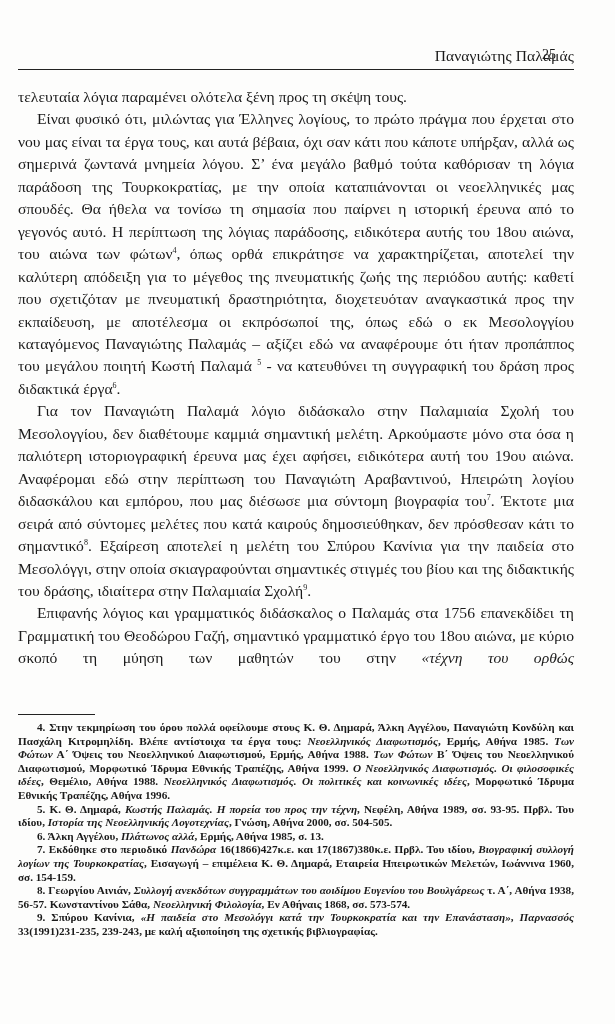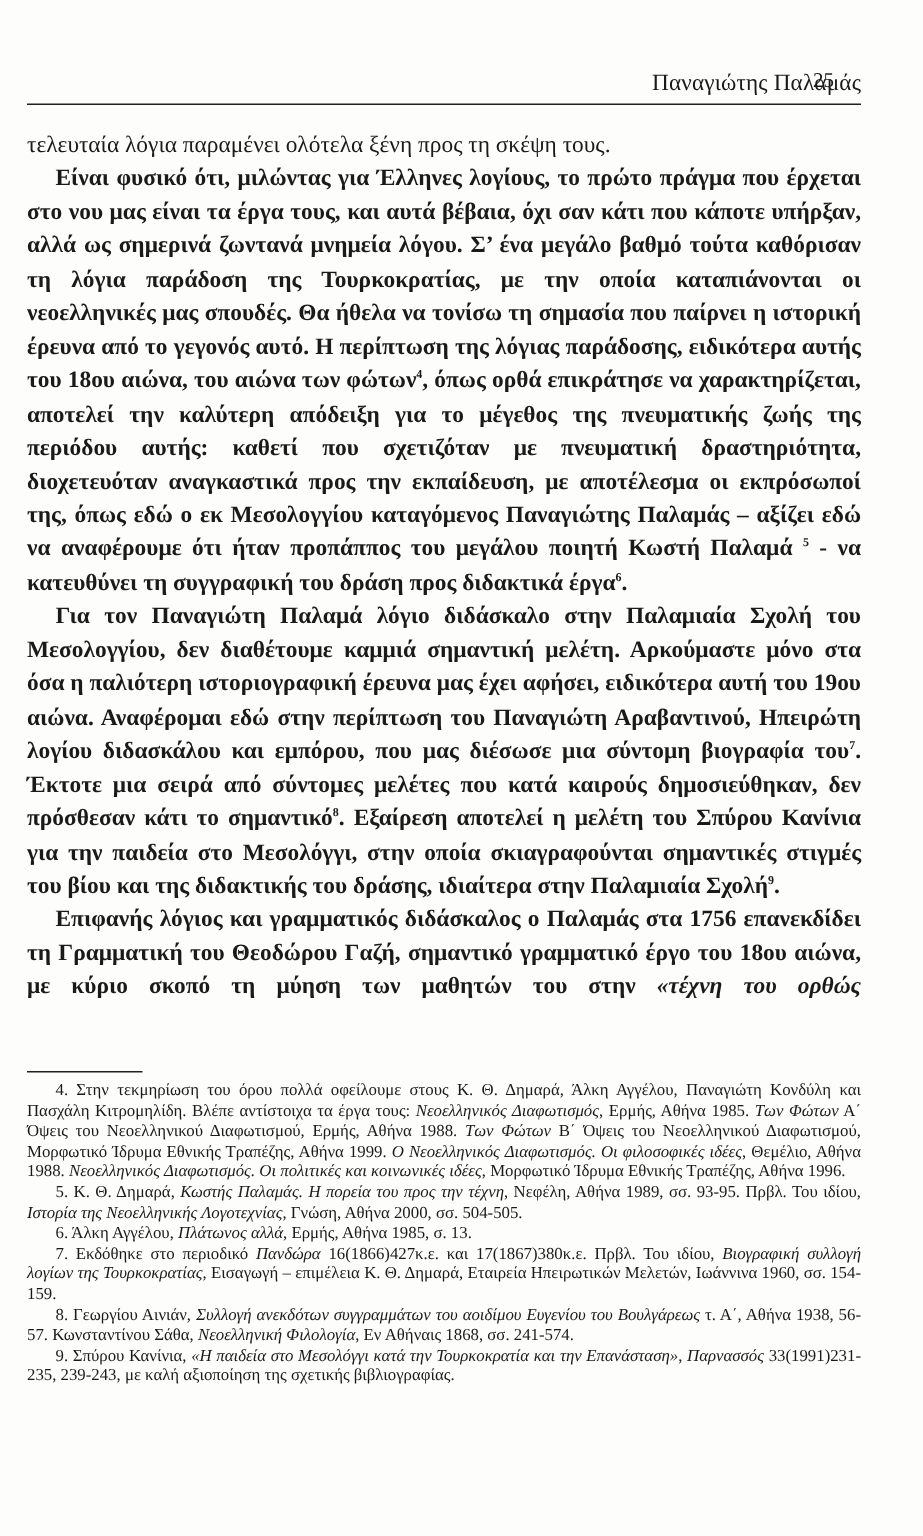--- a/index.html
+++ b/index.html
@@ -21,31 +21,31 @@
   }
   .page-number {
     position: absolute; right: 18px; top: 0; font-size: 14px;
   }
   .body-text {
     position: absolute; top: 86px; left: 0; width: 556px;
     font-size: 15.6px; line-height: 22.45px;
     text-align: justify; hyphens: manual;
   }
   .body-text p { margin: 0; text-indent: 0; }
-  .body-text p.indent { text-indent: 19px; font-weight: bold; }
+  .body-text p.indent { text-indent: 19px; }
   .body-text p.noindent { text-indent: 0; text-align-last: left; }
   sup { font-size: 8px; vertical-align: 6px; line-height: 0; }
   .footnote-rule {
     position: absolute; top: 714px; left: 0; width: 77px; border-top: 1.5px solid #222;
   }
   .footnotes {
     position: absolute; top: 721px; left: 0; width: 556px;
     font-size: 11.2px; line-height: 13.6px; text-align: justify;
   }
-  .footnotes p { margin: 0; text-indent: 19px; }
+  .footnotes p { margin: 0; text-indent: 19px; font-weight: bold; }
   em { font-style: italic; }
 </style>
 </head>
 <body>
 
 <div class="page">
 
   <div class="running-head">
     <span class="running-title">Παναγιώτης Παλαμάς</span>
     <span class="page-number">25</span>
@@ -65,17 +65,17 @@
 
   <div class="footnotes">
     <p><span>4. Στην τεκμηρίωση του όρου πολλά οφείλουμε στους Κ. Θ. Δημαρά, Άλκη Αγγέλου, Παναγιώτη Κον­δύλη και Πασχάλη Κιτρομηλίδη. Βλέπε αντίστοιχα τα έργα τους: </span><em>Νεοελληνικός Διαφωτισμός</em><span>, Ερμής, Αθήνα 1985. </span><em>Των Φώτων</em><span> Α΄ Όψεις του Νεοελληνικού Διαφωτισμού, Ερμής, Αθήνα 1988. </span><em>Των Φώτων</em><span> Β΄ Όψεις του Νεοελληνικού Διαφωτισμού, Μορφωτικό Ίδρυμα Εθνικής Τραπέζης, Αθήνα 1999. </span><em>Ο Νεοελληνικός Διαφω­τισμός. Οι φιλοσοφικές ιδέες</em><span>, Θεμέλιο, Αθήνα 1988. </span><em>Νεοελληνικός Διαφωτισμός. Οι πολιτικές και κοινωνι­κές ιδέες</em><span>, Μορφωτικό Ίδρυμα Εθνικής Τραπέζης, Αθήνα 1996.</span></p>
 
     <p><span>5. Κ. Θ. Δημαρά, </span><em>Κωστής Παλαμάς. Η πορεία του προς την τέχνη</em><span>, Νεφέλη, Αθήνα 1989, σσ. 93-95. Πρβλ. Του ιδίου, </span><em>Ιστορία της Νεοελληνικής Λογοτεχνίας</em><span>, Γνώση, Αθήνα 2000, σσ. 504-505.</span></p>
 
     <p><span>6. Άλκη Αγγέλου, </span><em>Πλάτωνος αλλά</em><span>, Ερμής, Αθήνα 1985, σ. 13.</span></p>
 
     <p><span>7. Εκδόθηκε στο περιοδικό </span><em>Πανδώρα</em><span> 16(1866)427κ.ε. και 17(1867)380κ.ε. Πρβλ. Του ιδίου, </span><em>Βιογραφική συλλογή λογίων της Τουρκοκρατίας</em><span>, Εισαγωγή – επιμέλεια Κ. Θ. Δημαρά, Εταιρεία Ηπειρωτικών Μελετών, Ιωάννινα 1960, σσ. 154-159.</span></p>
 
-    <p><span>8. Γεωργίου Αινιάν, </span><em>Συλλογή ανεκδότων συγγραμμάτων του αοιδίμου Ευγενίου του Βουλγάρεως</em><span> τ. Α΄, Αθήνα 1938, 56-57. Κωνσταντίνου Σάθα, </span><em>Νεοελληνική Φιλολογία</em><span>, Εν Αθήναις 1868, σσ. 241-574.</span></p>
+    <p><span>8. Γεωργίου Αινιάν, </span><em>Συλλογή ανεκδότων συγγραμμάτων του αοιδίμου Ευγενίου του Βουλγάρεως</em><span> τ. Α΄, Αθήνα 1938, 56-57. Κωνσταντίνου Σάθα, </span><em>Νεοελληνική Φιλολογία</em><span>, Εν Αθήναις 1868, σσ. 573-574.</span></p>
 
     <p><span>9. Σπύρου Κανίνια, </span><em>«Η παιδεία στο Μεσολόγγι κατά την Τουρκοκρατία και την Επανάσταση»</em><span>, </span><em>Παρ­νασσός</em><span> 33(1991)231-235, 239-243, με καλή αξιοποίηση της σχετικής βιβλιογραφίας.</span></p>
   </div>
 </div>
 
 </body></html>

